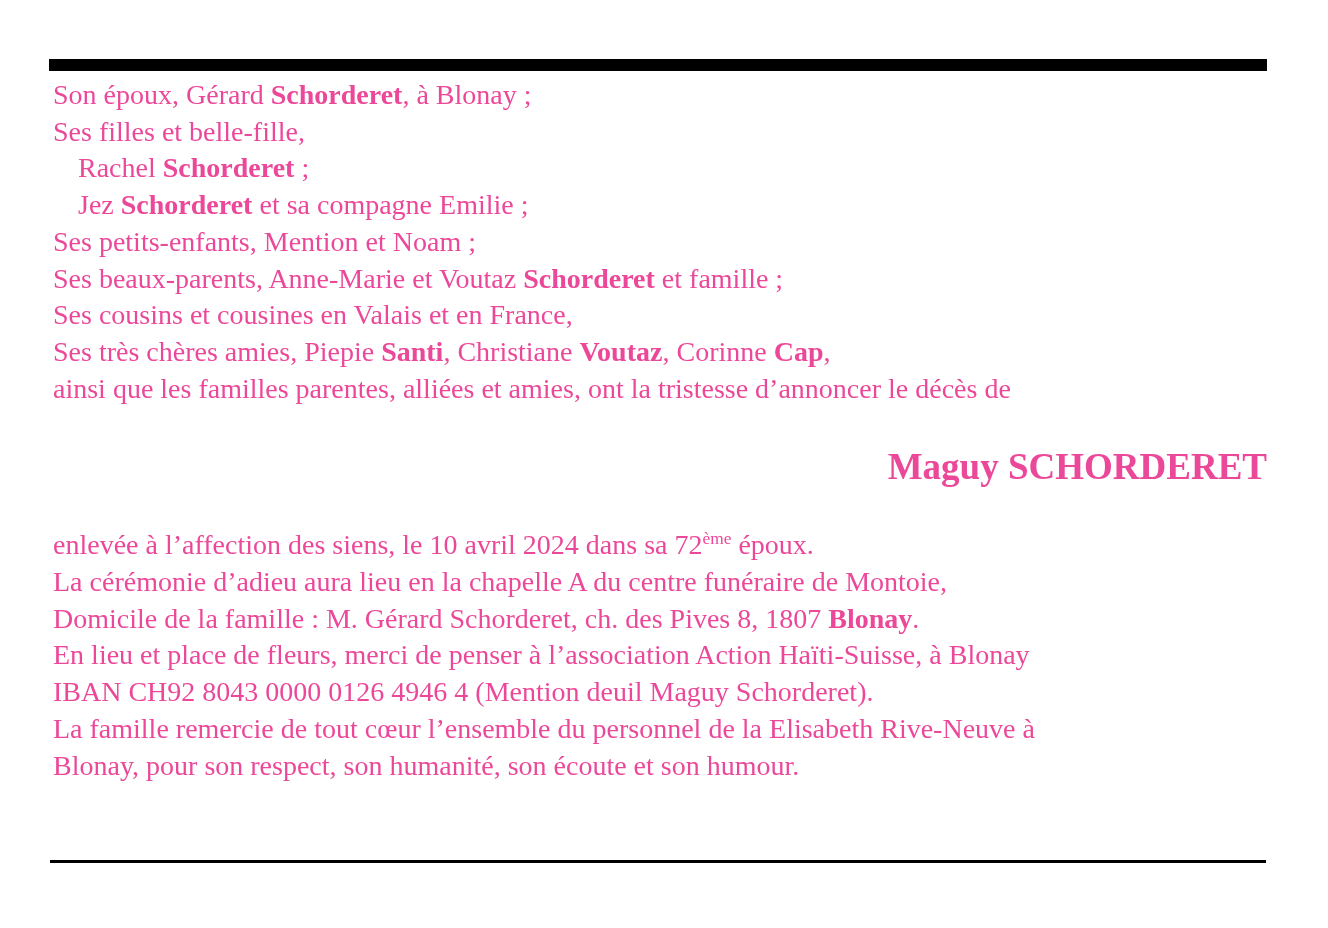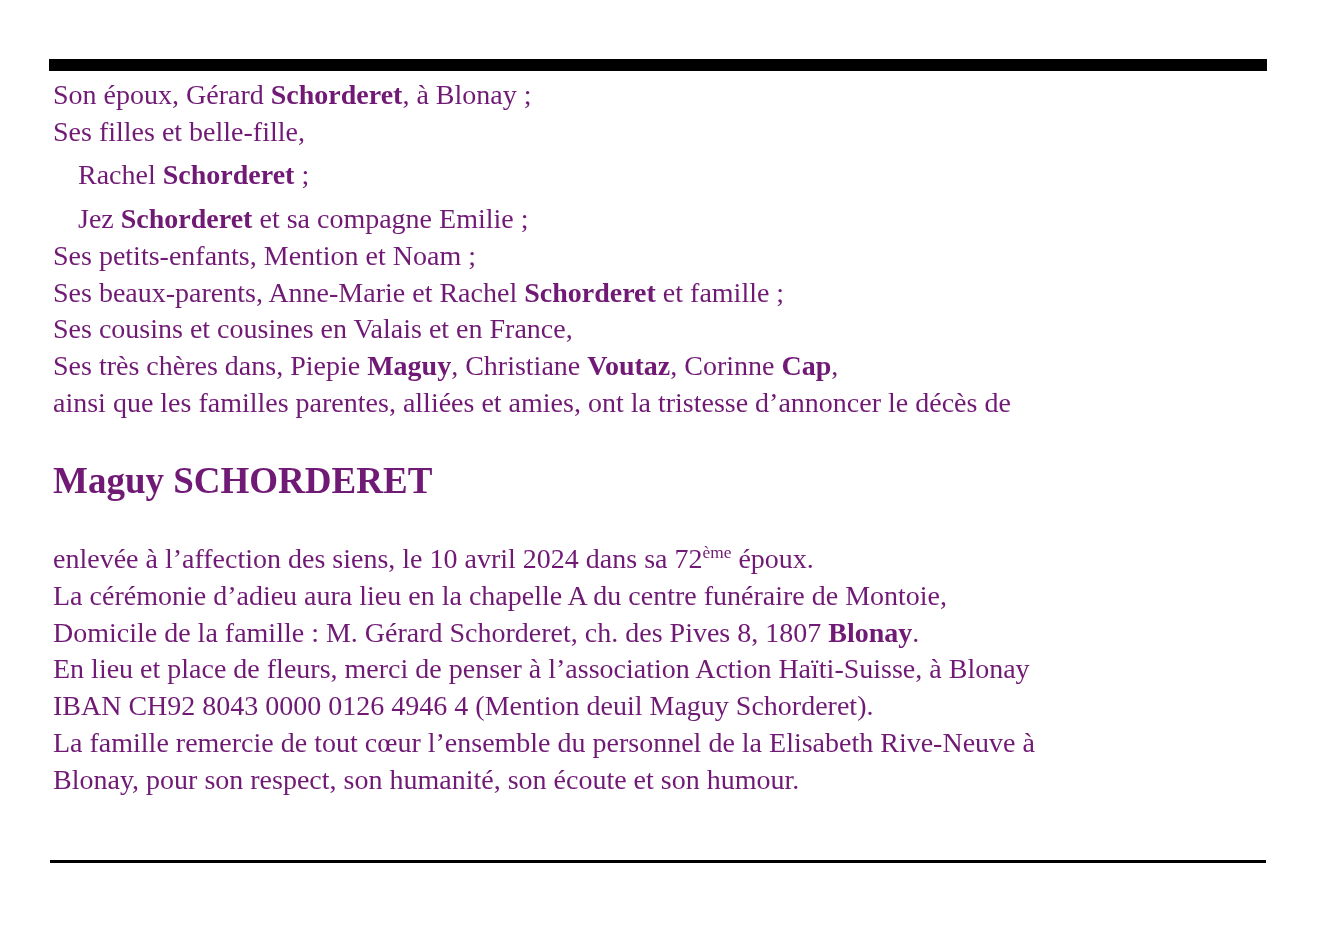--- a/index.html
+++ b/index.html
@@ -9,21 +9,21 @@
     width: 1328px;
     height: 928px;
     overflow: hidden;
   }
   .page {
     position: relative;
     width: 1288px;
     height: 928px;
     background: #ffffff;
     font-family: "Liberation Serif", serif;
-    color: #701a75;
+    color: #ec4899;
   }
   .top-rule {
     position: absolute;
     left: 49px;
     top: 59px;
     width: 1218px;
     height: 12px;
     background: #000000;
   }
   .bottom-rule {
@@ -40,27 +40,26 @@
     top: 77px;
     width: 1214px;
     font-size: 28px;
     line-height: 36.7px;
   }
   .line {
     white-space: nowrap;
   }
   .line.indent {
     padding-left: 25px;
-    margin-top: 7px;
   }
   .bold {
     font-weight: bold;
   }
   .notice-title {
-    text-align: left;
+    text-align: right;
     font-weight: bold;
     font-size: 37px;
     line-height: 48px;
     margin-top: 36px;
     margin-bottom: 36px;
   }
   sup.sup {
     font-size: 0.62em;
     line-height: 0;
   }
@@ -84,27 +83,27 @@
       <div class="line indent">
         <span>Rachel </span><span class="bold">Schorderet</span><span> ;</span>
       </div>
       <div class="line indent">
         <span>Jez </span><span class="bold">Schorderet</span><span> et sa compagne Emilie ;</span>
       </div>
       <div class="line">
         <span>Ses petits-enfants, Mention et Noam ;</span>
       </div>
       <div class="line">
-        <span>Ses beaux-parents, Anne-Marie et Rachel </span><span class="bold">Schorderet</span><span> et famille ;</span>
+        <span>Ses beaux-parents, Anne-Marie et Voutaz </span><span class="bold">Schorderet</span><span> et famille ;</span>
       </div>
       <div class="line">
         <span>Ses cousins et cousines en Valais et en France,</span>
       </div>
       <div class="line">
-        <span>Ses très chères dans, Piepie </span><span class="bold">Maguy</span><span>, Christiane </span><span class="bold">Voutaz</span><span>, Corinne </span><span class="bold">Cap</span><span>,</span>
+        <span>Ses très chères amies, Piepie </span><span class="bold">Santi</span><span>, Christiane </span><span class="bold">Voutaz</span><span>, Corinne </span><span class="bold">Cap</span><span>,</span>
       </div>
       <div class="line">
         <span>ainsi que les familles parentes, alliées et amies, ont la tristesse d’annoncer le décès de</span>
       </div>
     </div>
 
     <div class="notice-title">Maguy SCHORDERET</div>
 
     <div>
       <div class="line">

